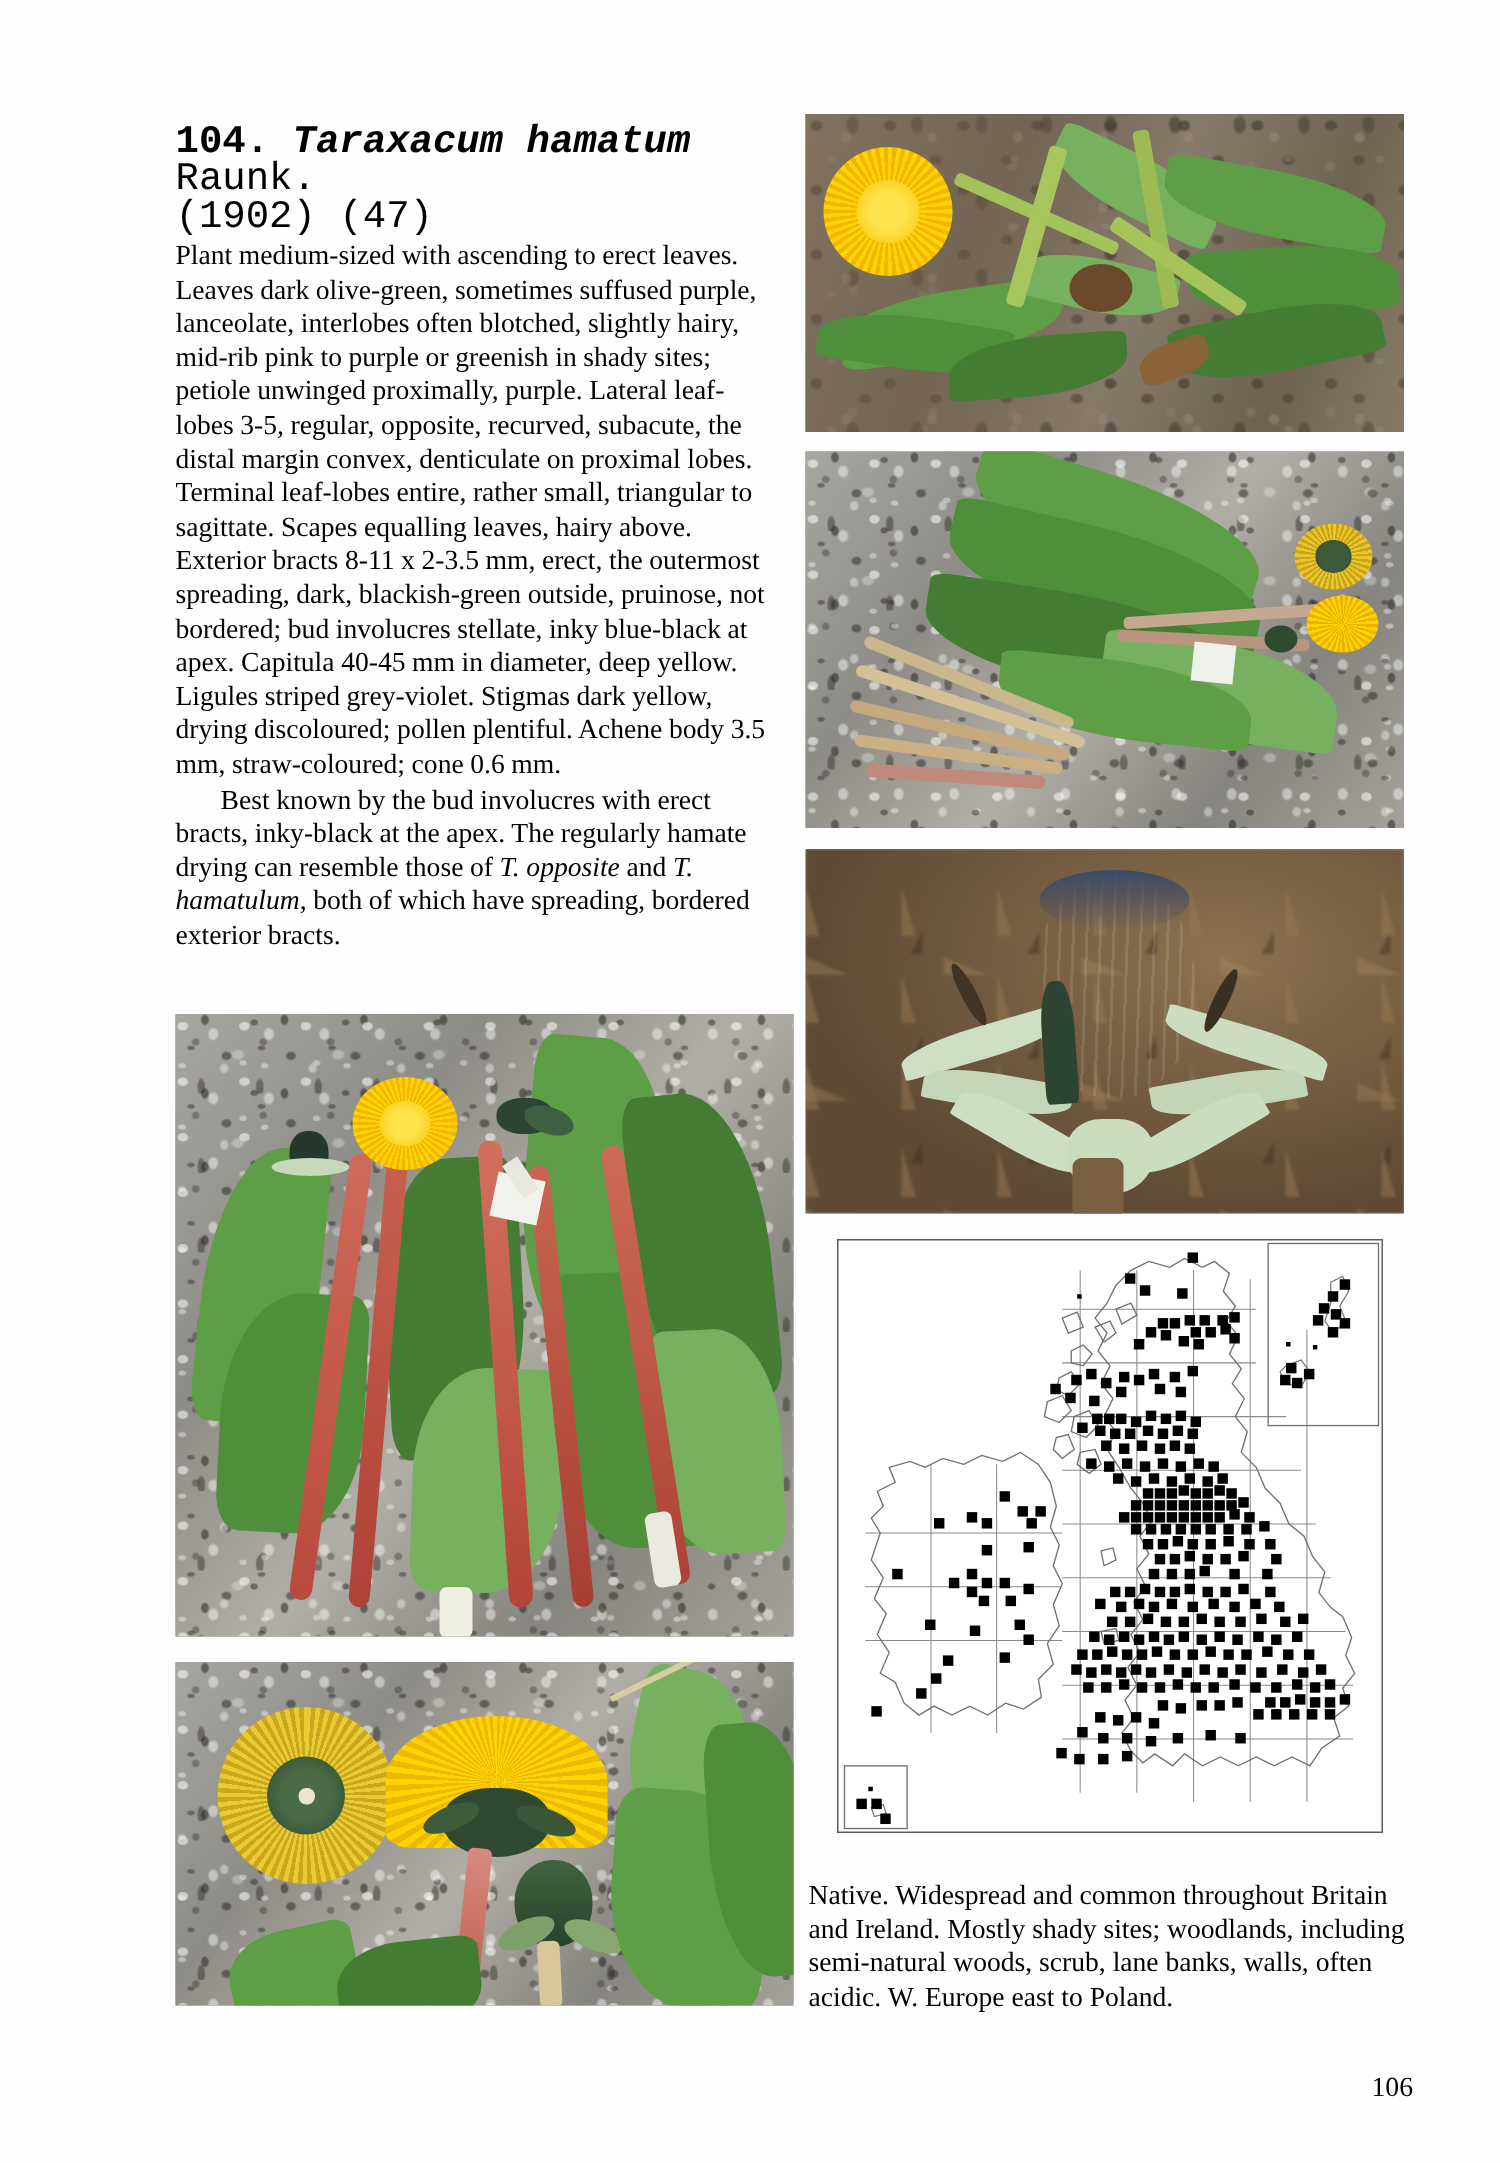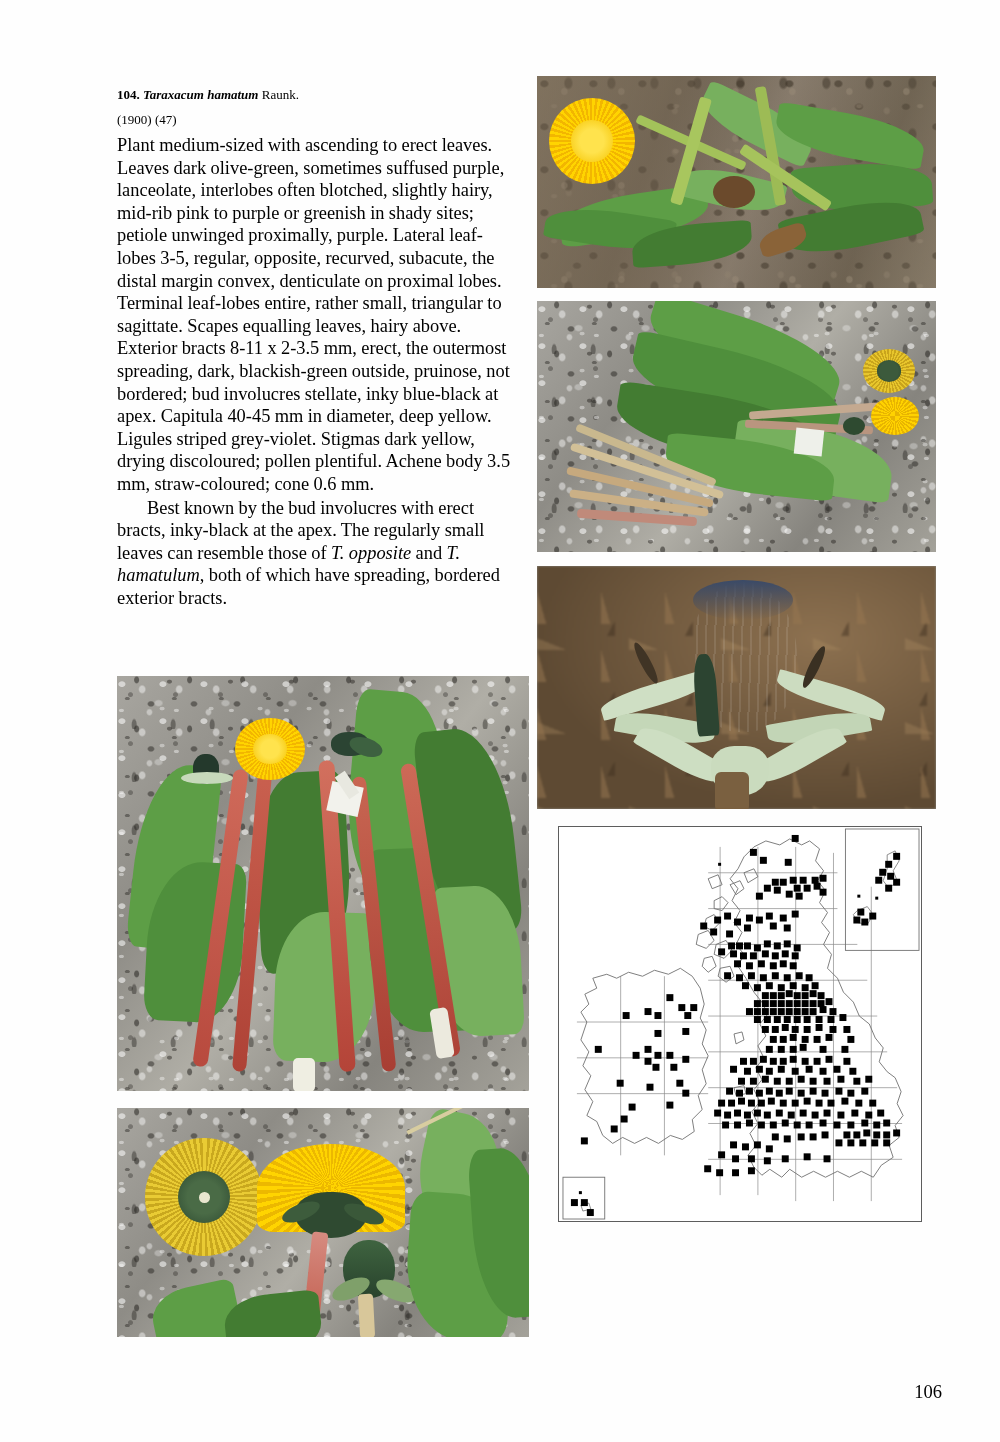--- a/index.html
+++ b/index.html
@@ -5,21 +5,21 @@
 <style>
   html,body{margin:0;padding:0;background:#fff;}
   body{
     width:1000px;height:1442px;position:relative;overflow:hidden;
     font-family:"Liberation Serif","DejaVu Serif",serif;color:#000;
   }
   .page{position:absolute;inset:0;background:#fefefe;}
 
   
   .text-col{position:absolute;left:117px;top:82px;width:400px;}
-  .heading{font-size:13px;line-height:25px;margin:0 0 2px 0;font-weight:normal;}
+  .heading{font-size:26px;line-height:25px;margin:0 0 2px 0;font-weight:normal;font-family:Liberation Mono, monospace;}
   .heading .num{font-weight:bold;}
   .heading .sp{font-weight:bold;font-style:italic;}
   .heading .auth{font-weight:normal;}
   .body-par{font-size:18.4px;line-height:22.6px;margin:0;text-align:left;
             hyphens:none;word-spacing:-0.2px;}
   .body-par.indent{text-indent:30px;margin-top:1px;}
   .body-par i{font-style:italic;}
 
   
   .photo{position:absolute;overflow:hidden;background:#8d8d86;}
@@ -99,27 +99,27 @@
 </head>
 <body>
 
 <div class="page">
 
   <div class="text-col">
     <p class="heading">
       <span class="num">104.</span>
       <span class="sp">Taraxacum hamatum</span>
       <span class="auth">Raunk.</span><br>
-      <span class="auth">(1900) (47)</span>
+      <span class="auth">(1902) (47)</span>
     </p>
 
     <p class="body-par">Plant medium-sized with ascending to erect leaves. Leaves dark olive-green, sometimes suffused purple, lanceolate, interlobes often blotched, slightly hairy, mid-rib pink to purple or greenish in shady sites; petiole unwinged proximally, purple. Lateral leaf-lobes 3-5, regular, opposite, recurved, subacute, the distal margin convex, denticulate on proximal lobes. Terminal leaf-lobes entire, rather small, triangular to sagittate. Scapes equalling leaves, hairy above. Exterior bracts 8-11 x 2-3.5 mm, erect, the outermost spreading, dark, blackish-green outside, pruinose, not bordered; bud involucres stellate, inky blue-black at apex. Capitula 40-45 mm in diameter, deep yellow. Ligules striped grey-violet. Stigmas dark yellow, drying discoloured; pollen plentiful. Achene body 3.5 mm, straw-coloured; cone 0.6 mm.</p>
 
     <p class="body-par indent">
-      <span>Best known by the bud involucres with erect bracts, inky-black at the apex. The regularly small leaves can resemble those of </span><i>T. opposite</i><span> and </span><i>T. hamatulum</i><span>, both of which have spreading, bordered exterior bracts.</span>
+      <span>Best known by the bud involucres with erect bracts, inky-black at the apex. The regularly hamate drying can resemble those of </span><i>T. opposite</i><span> and </span><i>T. hamatulum</i><span>, both of which have spreading, bordered exterior bracts.</span>
     </p>
   </div>
 
   <div class="photo" style="left:537px;top:76px;width:399px;height:212px;">
     <div class="scene soil"></div>
     <div class="scene" style="background:
         linear-gradient(100deg, rgba(120,105,85,.55) 0 30%, rgba(95,82,64,.25) 55%, rgba(130,118,96,.4) 100%);"></div>
 
     <div class="leaf l2" style="left:22px;top:118px;width:150px;height:44px;transform:rotate(-8deg);border-radius:55% 12% 55% 12%;"></div>
     <div class="leaf" style="left:8px;top:135px;width:130px;height:36px;transform:rotate(9deg);"></div>
@@ -657,16 +657,17 @@
 
       <g fill="#000">
         <rect x="160" y="36" width="3" height="3"></rect>
         <rect x="300" y="68" width="3" height="3"></rect>
         <rect x="20" y="366" width="3" height="3"></rect>
         <rect x="318" y="70" width="3" height="3"></rect>
       </g>
     </svg>
   </div>
 
+  <p class="map-caption">Native. Widespread and common throughout Britain and Ireland. Mostly shady sites; woodlands, including semi-natural woods, scrub, lane banks, walls, often acidic. W. Europe east to Poland.</p>
 
   <div class="folio">106</div>
 
 </div>
 
 </body></html>

